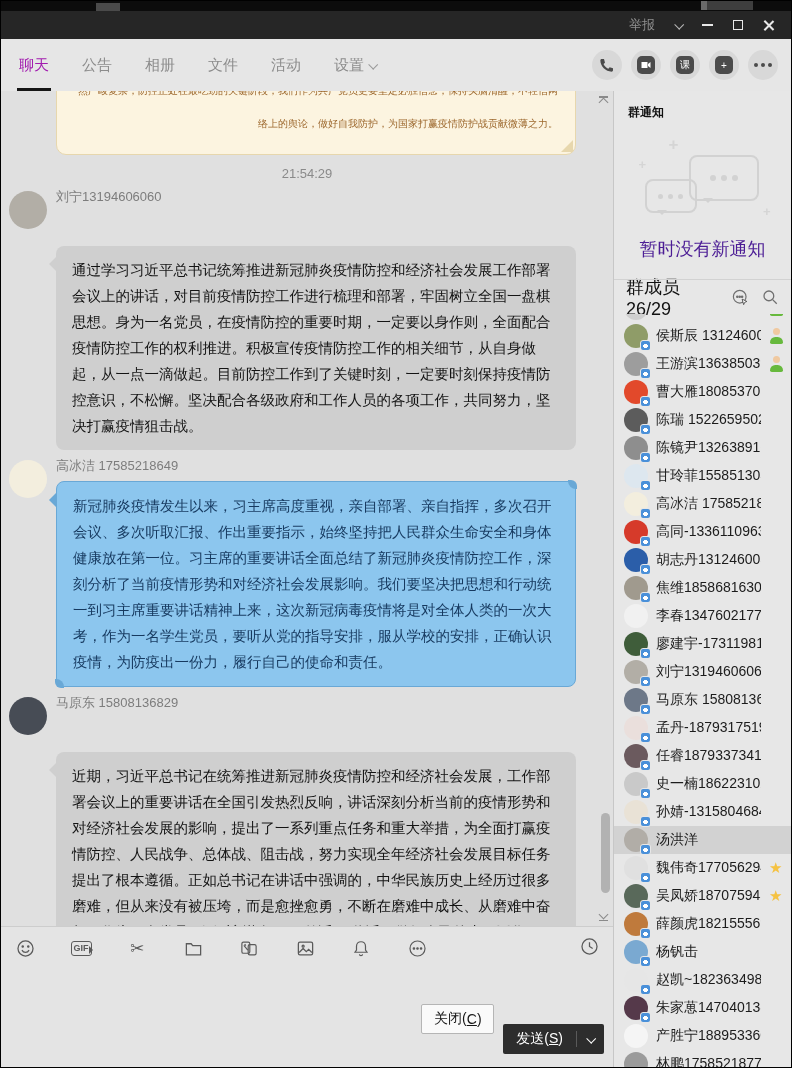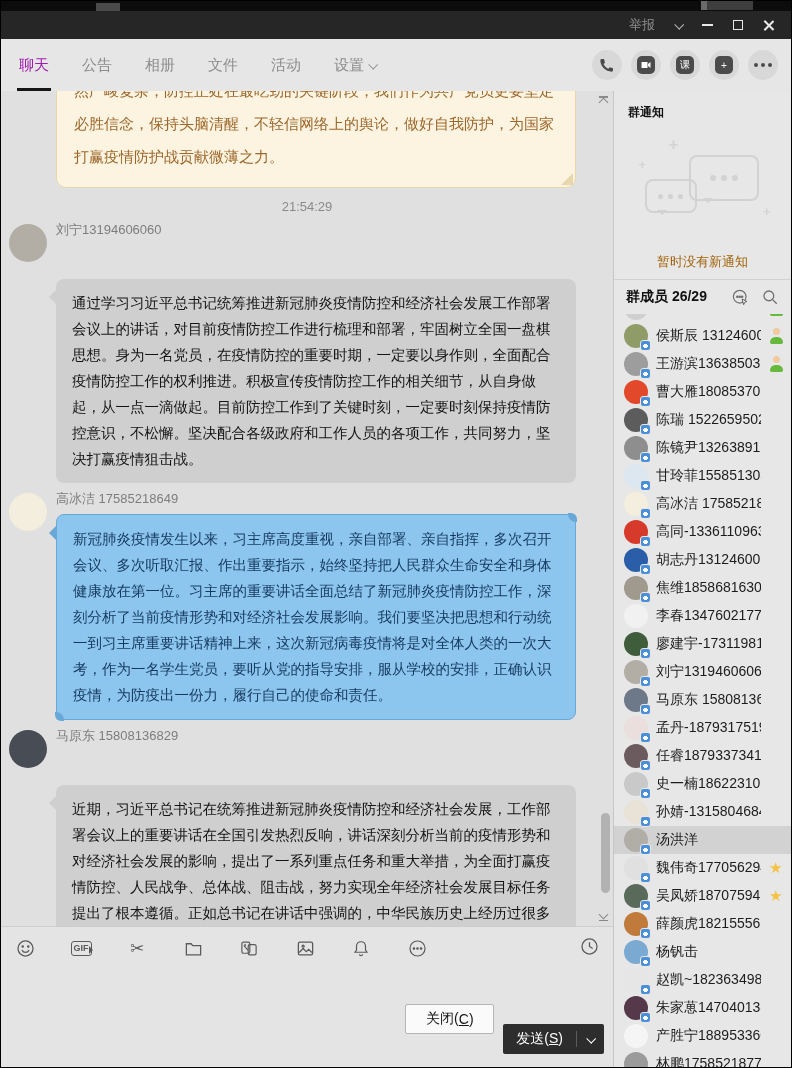--- a/index.html
+++ b/index.html
@@ -38,21 +38,21 @@
           align-items:center;justify-content:center;font-size:10px;}
   .dots3{display:flex;gap:3px;} .dots3 i{width:4px;height:4px;border-radius:50%;background:#4b4b4b;}
   
   .main{flex:1;display:flex;min-height:0;}
   .chat-col{width:613px;flex:none;background:#e0e0e0;border-right:1px solid #c7c7c7;
             box-sizing:border-box;display:flex;flex-direction:column;position:relative;}
   .chat-scroll{height:835px;overflow:hidden;position:relative;flex:none;}
   
   .vip-bubble{margin:-32px 0 0 55px;width:520px;box-sizing:border-box;padding:14px 17px;
               background:#fcf4e0;border:1px solid #e7d7ad;border-radius:10px;color:#9c672c;
-              font-size:15px;line-height:33px;position:relative;}
+              font-size:10px;line-height:33px;position:relative;text-align:right;}
   .vip-bubble::after{content:"";position:absolute;right:2px;bottom:2px;width:0;height:0;
               border:6px solid transparent;border-bottom-color:#e7d7ad;border-right-color:#e7d7ad;}
   .timestamp{text-align:center;color:#8a8a8a;font-size:13px;margin:11px 0 4px;}
   .msg{position:relative;padding-left:55px;margin-top:7px;}
   .avatar{position:absolute;left:8px;top:3px;width:38px;height:38px;border-radius:50%;background:#aaa;}
   .sender{font-size:13px;color:#7d7d7d;margin-bottom:6px;}
   .bubble{position:relative;width:520px;box-sizing:border-box;padding:11px 16px;border-radius:8px;
           font-size:14.5px;line-height:26px;color:#141414;}
   .bubble.gray{background:#cfcfcf;margin-top:40px;}
   .bubble.gray::before{content:"";position:absolute;left:-7px;top:11px;width:0;height:0;
@@ -76,43 +76,43 @@
   .composer{flex:1;border-top:1px solid #cdcdcd;background:#e4e4e4;position:relative;}
   .ctools{display:flex;align-items:center;gap:34px;padding:8px 0 0 13px;height:26px;}
   .cicon{display:flex;align-items:center;justify-content:center;width:22px;height:22px;}
   .gifbox{border:1.5px solid #5a5a5a;border-radius:3px;font-size:9px;font-weight:bold;color:#5a5a5a;
           padding:2px 2px;position:relative;line-height:1;}
   .gifbox::after{content:"";position:absolute;right:-6px;top:4px;border:4px solid transparent;border-left-color:#5a5a5a;}
   .scissors{font-size:17px;color:#5a5a5a;font-family:"DejaVu Sans",sans-serif;}
   .clockbtn{position:absolute;right:13px;top:8px;}
   .input-region{position:absolute;left:0;right:0;top:40px;height:62px;}
   .cbtns{position:absolute;right:9px;bottom:13px;display:flex;gap:9px;align-items:center;}
-  .btn-close{width:89px;height:30px;background:#fafafa;border:1px solid #b5b5b5;border-radius:2px;
+  .btn-close{width:73px;height:30px;background:#fafafa;border:1px solid #b5b5b5;border-radius:2px;
              font-size:14px;color:#161616;display:flex;align-items:center;justify-content:center;box-sizing:border-box;}
   .btn-send{height:30px;background:#2d2d2d;border-radius:2px;color:#fff;display:flex;align-items:center;margin-top:40px;}
   .btn-send .slabel{padding:0 13px;font-size:14px;}
   .btn-send .sdiv{width:1px;height:16px;background:#5a5a5a;}
   .btn-send .sdd{width:27px;display:flex;justify-content:center;color:#fff;}
   
   .sidebar{flex:1;background:#e7e7e7;display:flex;flex-direction:column;min-width:0;overflow:hidden;}
   .notice-panel{height:188px;flex:none;position:relative;border-bottom:1px solid #d2d2d2;}
   .notice-title{padding:13px 0 0 14px;font-size:12px;color:#111;font-weight:600;}
   .illus{position:absolute;left:50%;top:58px;transform:translateX(-50%);width:116px;height:72px;}
   .ibub{position:absolute;border:2px solid #d2d2d2;border-radius:8px;display:flex;align-items:center;
         justify-content:center;gap:5px;background:transparent;}
   .ibub i{width:6px;height:6px;border-radius:50%;background:#d2d2d2;}
   .ibub.big{right:2px;top:6px;width:66px;height:42px;}
   .ibub.big::after{content:"";position:absolute;left:12px;bottom:-9px;border:5px solid transparent;border-top-color:#d2d2d2;}
   .ibub.small{left:0;top:30px;width:48px;height:30px;} .ibub.small i{width:5px;height:5px;}
   .ibub.small::after{content:"";position:absolute;left:10px;bottom:-9px;border:5px solid transparent;border-top-color:#d2d2d2;}
   .plus{position:absolute;color:#d5d5d5;font-size:17px;font-weight:bold;}
   .p1{left:24px;top:-14px;} .p2{left:-6px;top:8px;font-size:13px;} .p3{right:-10px;bottom:2px;font-size:13px;}
-  .notice-empty{position:absolute;left:0;right:0;top:162px;text-align:center;color:#a16207;font-size:13px;}
+  .notice-empty{position:absolute;left:0;right:0;top:146px;text-align:center;color:#4c1d95;font-size:18px;}
   .members-header{height:34px;flex:none;display:flex;align-items:center;padding:0 12px;gap:10px;
-                  font-size:14px;color:#111;font-weight:700;}
+                  font-size:18px;color:#111;font-weight:400;}
   .mh-icons{margin-left:auto;display:flex;gap:11px;align-items:center;}
   .member-list{flex:1;overflow:hidden;}
   .mrow{height:28px;display:flex;align-items:center;padding:0 6px 0 10px;gap:8px;font-size:14px;color:#1c1c1c;}
   .mrow.selected{background:#d2d2d2;}
   .mrow.partial{margin-top:-20px;}
   .m-avatar{width:24px;height:24px;border-radius:50%;background:#bbb;position:relative;flex:none;}
   .m-avatar[data-badge="true"]::after{content:"";position:absolute;right:-3px;bottom:-3px;width:11px;height:11px;
       border-radius:3px;border:1px solid #e7e7e7;box-sizing:border-box;
       background:radial-gradient(circle at 50% 55%, #fff 0 2.2px, #4a90d9 2.3px);}
   .m-name{white-space:nowrap;overflow:hidden;flex:1;min-width:0;}

